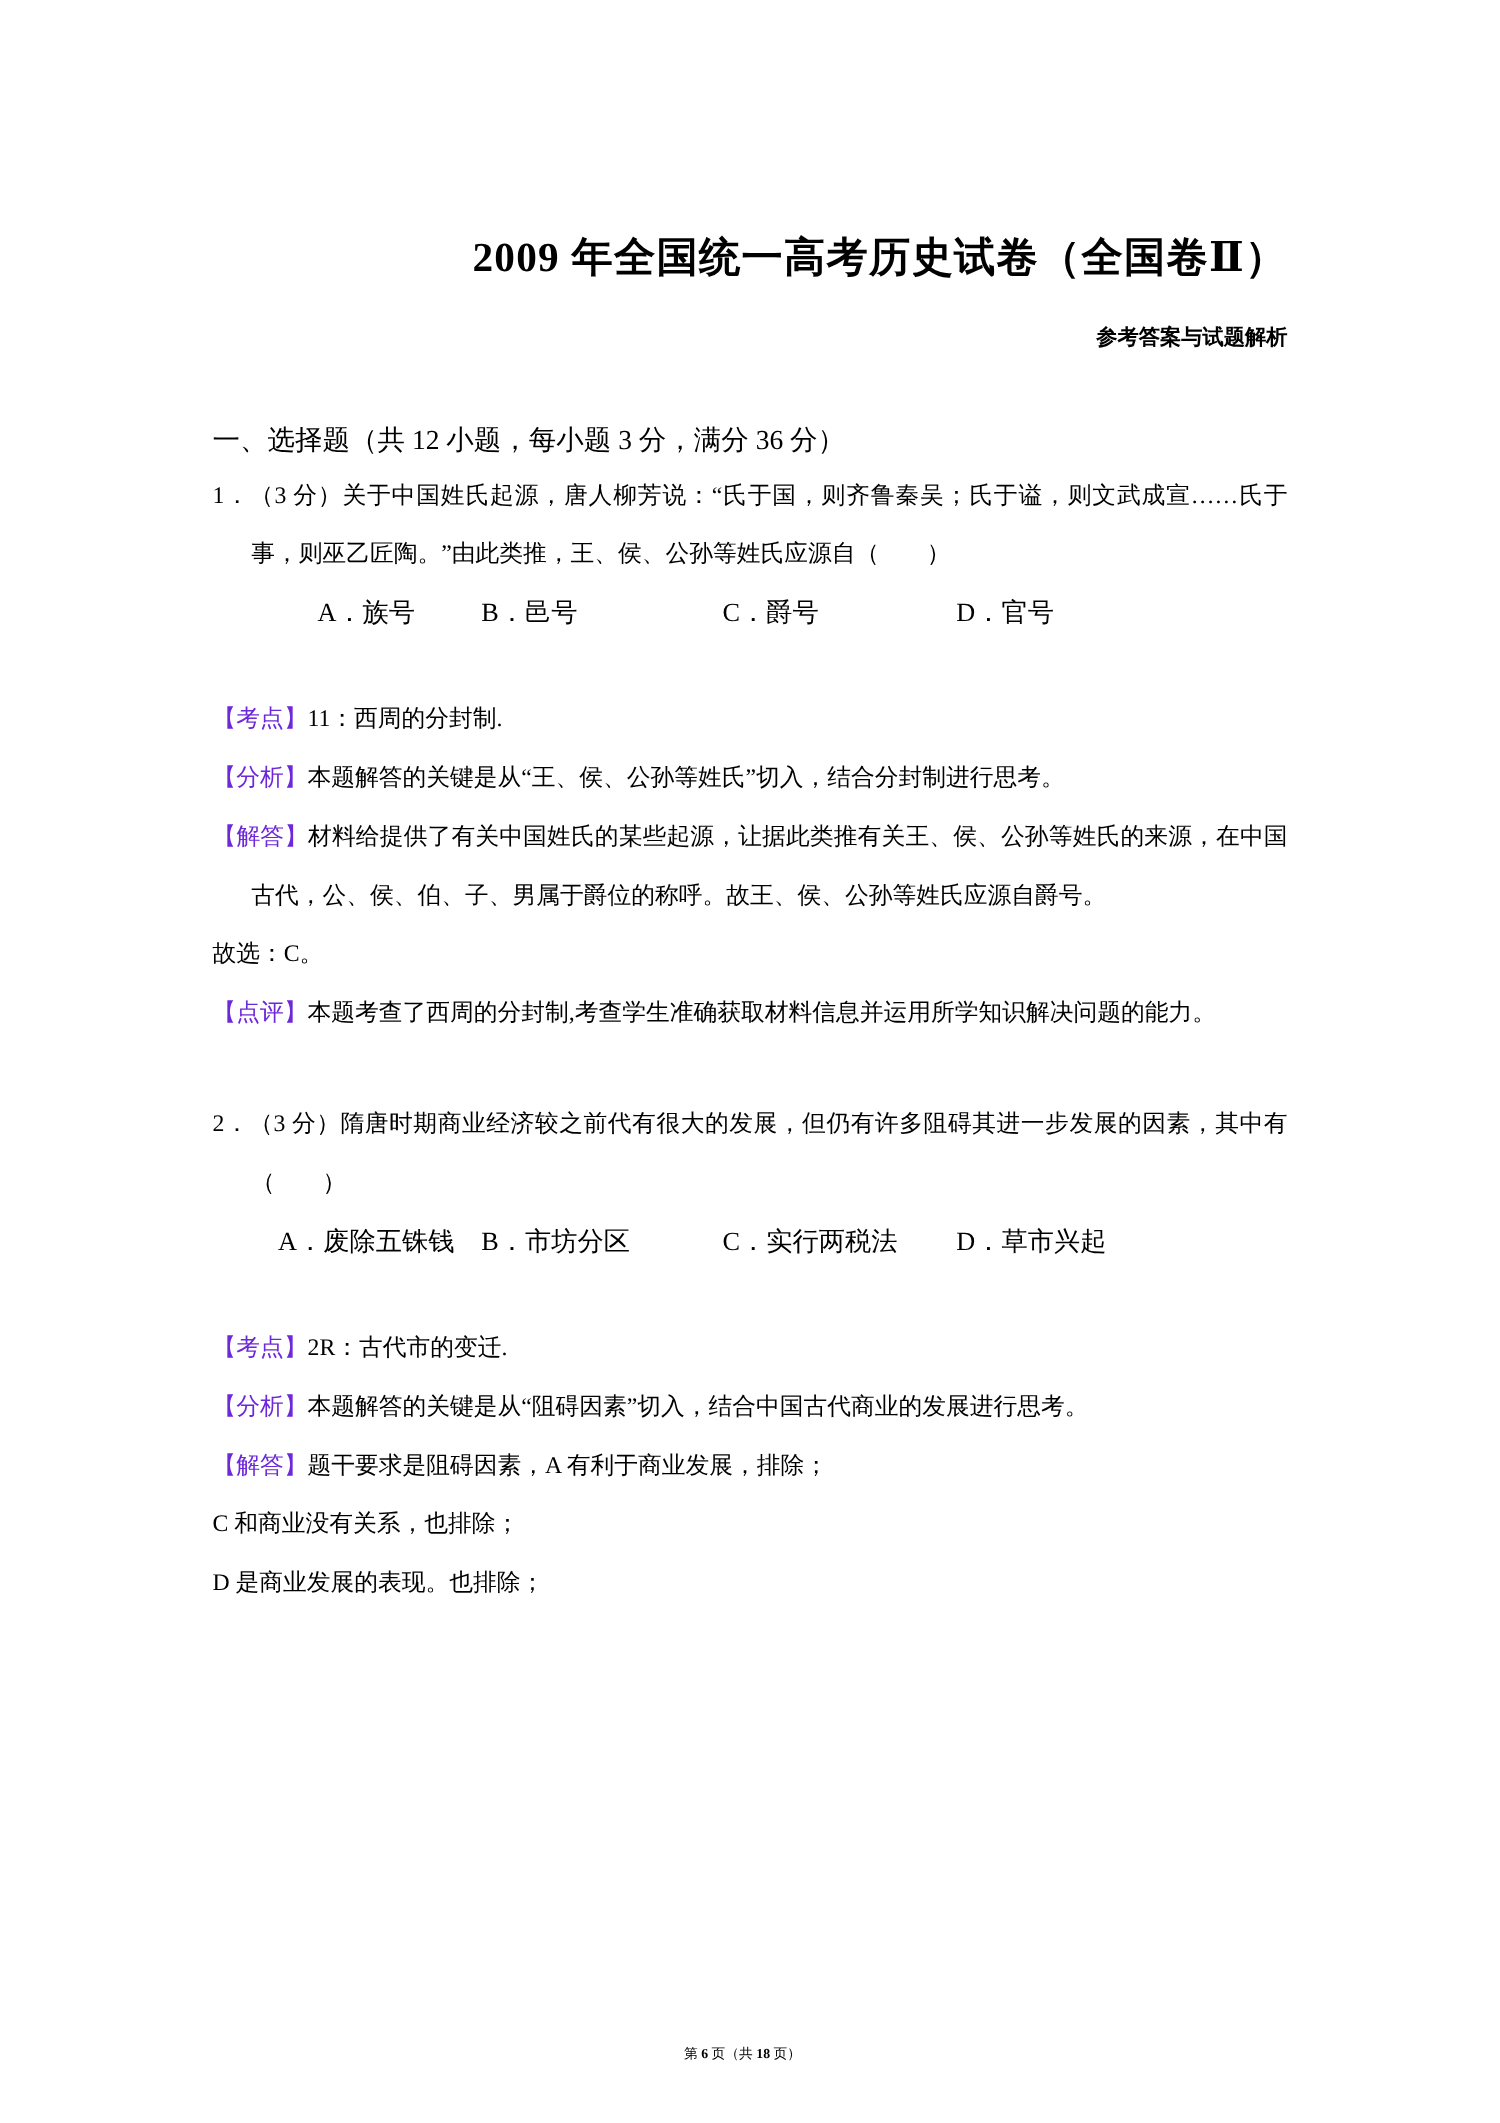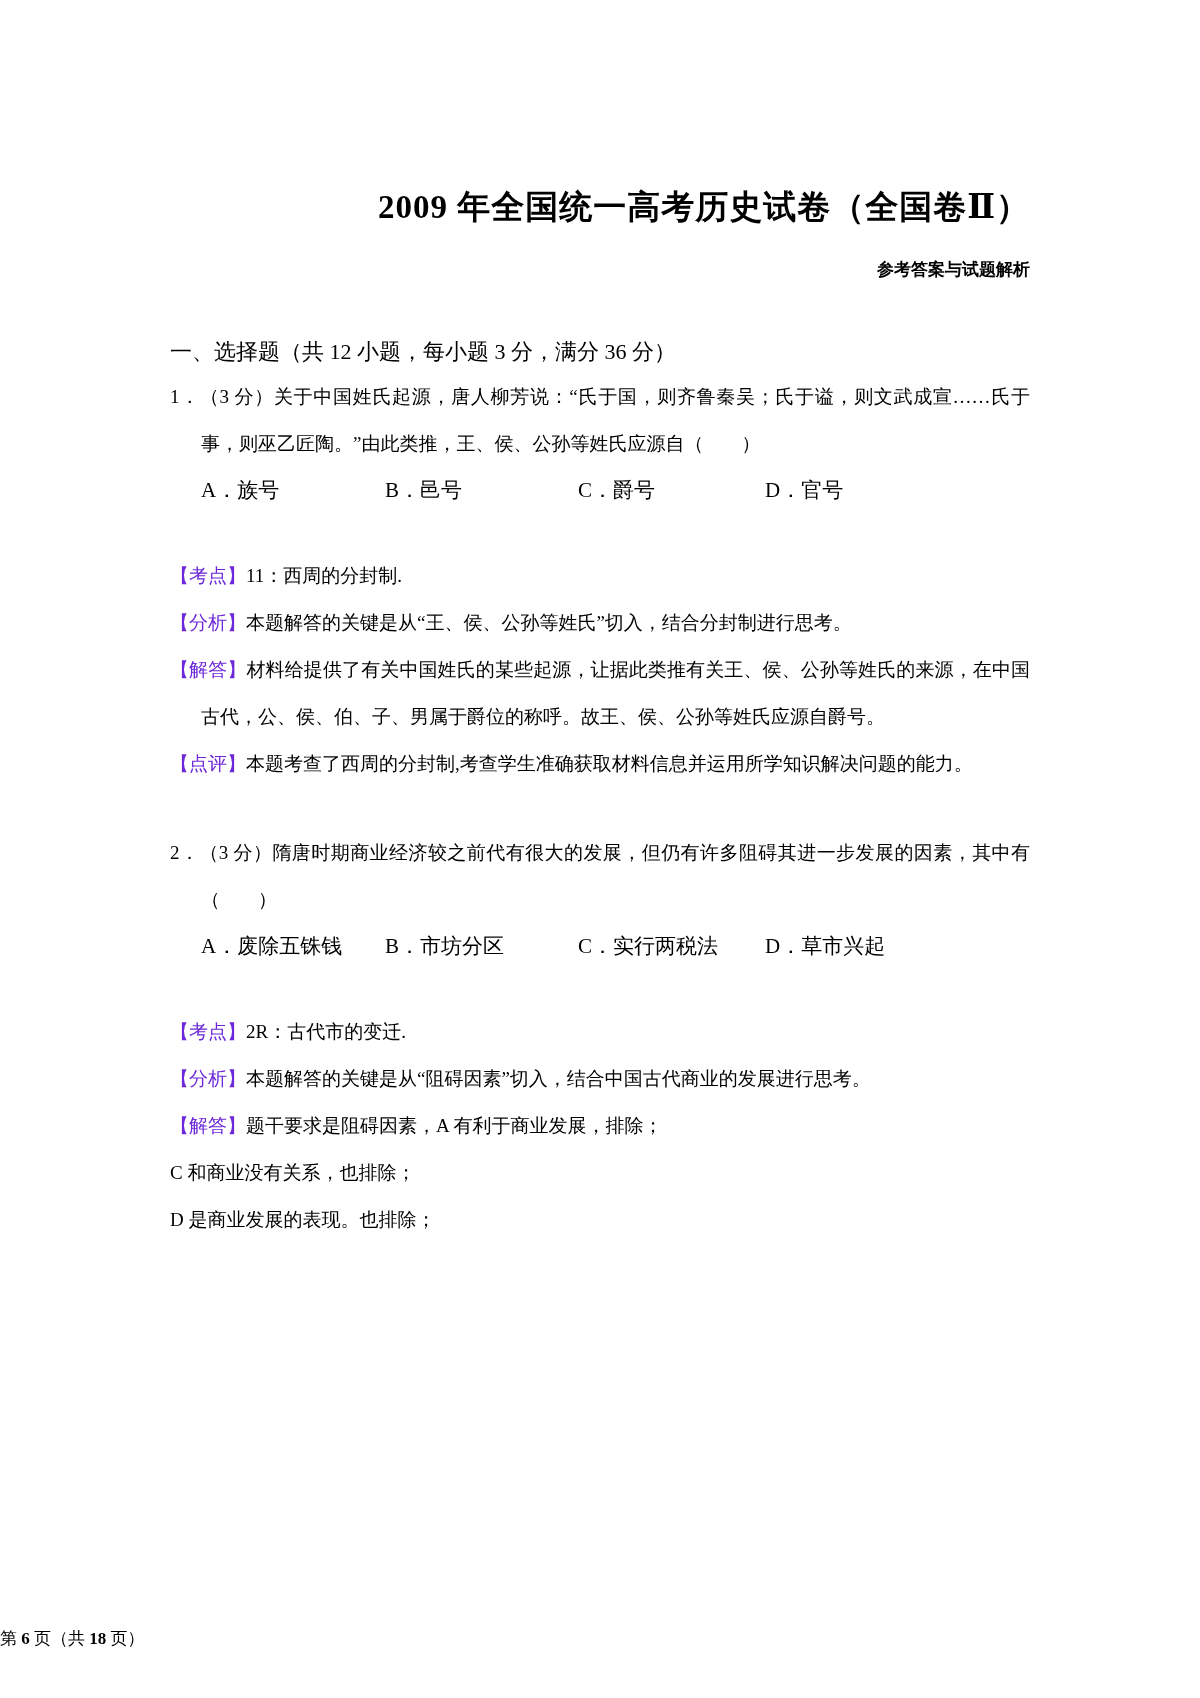--- a/index.html
+++ b/index.html
@@ -43,32 +43,33 @@
     text-indent: -31px;
   }
   .q-stem { margin-top: 8px; }
   .options-row {
     font-size: 21px;
     line-height: 47px;
     padding-left: 31px;
     white-space: nowrap;
   }
   .opt { display: inline-block; }
-  .opt-a { width: 184px; }
+  .opt-a { width: 184px; text-align: center; }
   .opt-b { width: 193px; }
   .opt-c { width: 187px; }
   .tag { color: #6d28d9; }
   .gap-lg { margin-top: 38px; }
   .gap-q { margin-top: 42px; }
   .footer {
     position: absolute;
     left: 0;
     right: 12px;
     bottom: 48px;
-    font-size: 17px;
+    text-align: center;
+    font-size: 11px;
   }
   .footer .num { font-weight: bold; }
 </style>
 </head>
 <body>
 
 <div class="page">
   <div class="content">
 
     <h1 class="title">2009 年全国统一高考历史试卷（全国卷Ⅱ）</h1>
@@ -79,20 +80,21 @@
     <div class="options-row">
       <span class="opt opt-a">A．族号</span><span class="opt opt-b">B．邑号</span><span class="opt opt-c">C．爵号</span><span class="opt opt-d">D．官号</span>
     </div>
 
     <p class="para hang gap-lg"><span class="tag">【考点】</span><span>11：西周的分封制.</span></p>
 
     <p class="para hang"><span class="tag">【分析】</span><span>本题解答的关键是从“王、侯、公孙等姓氏”切入，结合分封制进行思考。</span></p>
 
     <p class="para hang"><span class="tag">【解答】</span><span>材料给提供了有关中国姓氏的某些起源，让据此类推有关王、侯、公孙等姓氏的来源，在中国古代，公、侯、伯、子、男属于爵位的称呼。故王、侯、公孙等姓氏应源自爵号。</span></p>
 
+    <p class="para">故选：C。</p>
 
     <p class="para hang"><span class="tag">【点评】</span><span>本题考查了西周的分封制,考查学生准确获取材料信息并运用所学知识解决问题的能力。</span></p>
 
     <p class="para hang gap-q">2．（3 分）隋唐时期商业经济较之前代有很大的发展，但仍有许多阻碍其进一步发展的因素，其中有（　　）</p>
     <div class="options-row">
       <span class="opt opt-a">A．废除五铢钱</span><span class="opt opt-b">B．市坊分区</span><span class="opt opt-c">C．实行两税法</span><span class="opt opt-d">D．草市兴起</span>
     </div>
 
     <p class="para hang gap-lg"><span class="tag">【考点】</span><span>2R：古代市的变迁.</span></p>
 

